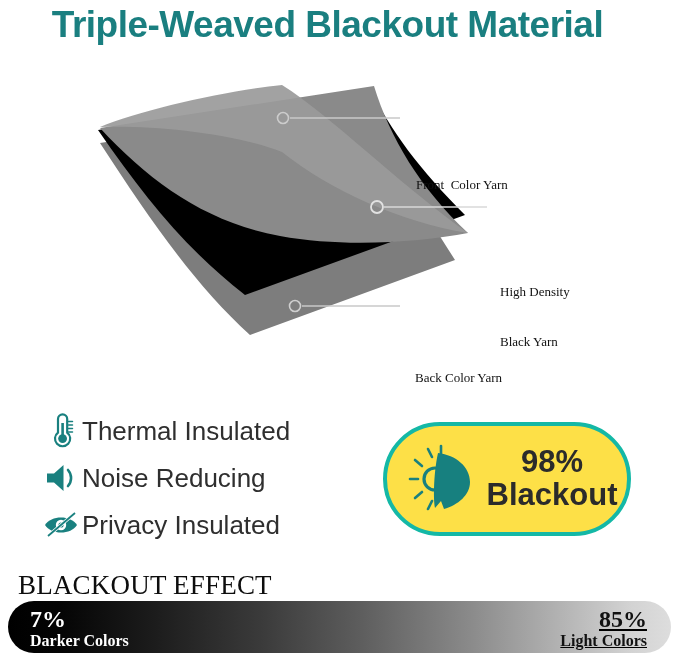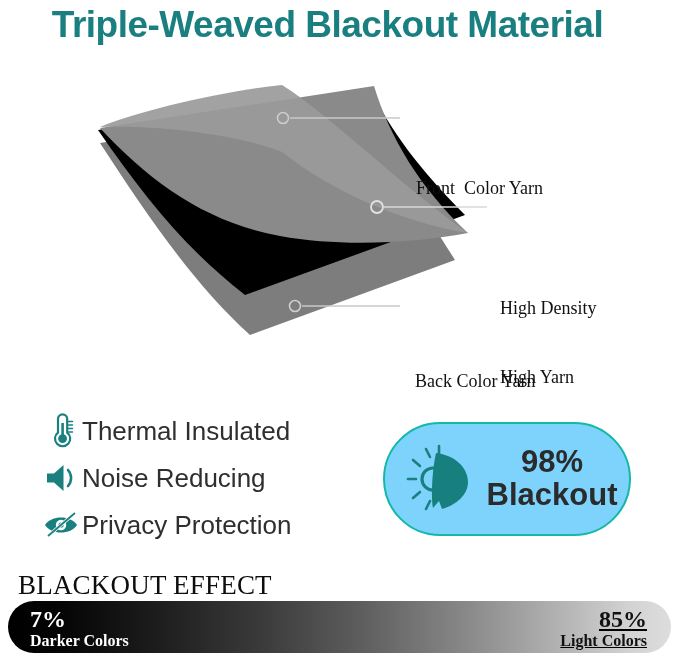--- a/index.html
+++ b/index.html
@@ -37,21 +37,21 @@
     left: 0;
     top: 70px;
     width: 679px;
     height: 290px;
   }
   #fabric-diagram svg { display: block; }
 
   .leader-label {
     position: absolute;
     font-family: "Liberation Serif", serif;
-    font-size: 18px;
+    font-size: 13px;
     color: #111111;
     line-height: 1.28;
     white-space: pre;
   }
   #label-front { left: 416px; top: 107px; }
   #label-middle { left: 500px; top: 181px; }
   #label-back { left: 415px; top: 300px; }
 
   
   #features {
@@ -81,23 +81,23 @@
     white-space: nowrap;
   }
 
   
   #blackout-badge {
     position: absolute;
     left: 383px;
     top: 422px;
     width: 248px;
     height: 114px;
-    border: 2px solid #14b8a6;
+    border: 4px solid #14b8a6;
     border-radius: 57px;
-    background: #7dd3fc;
+    background: #fde047;
     display: flex;
     align-items: center;
     box-sizing: border-box;
   }
   #badge-icon {
     flex: 0 0 auto;
     margin-left: 20px;
     width: 78px;
     height: 78px;
     display: flex;
@@ -206,21 +206,21 @@
     <g stroke="#c9c9c9" stroke-width="1.6" fill="none">
       <line x1="302" y1="236" x2="400" y2="236"></line>
     </g>
     <circle cx="295" cy="236" r="5.5" fill="none" stroke="#cfcfcf" stroke-width="1.6"></circle>
   </svg>
 
   <div class="leader-label" id="label-front">Front  Color Yarn</div>
 
   <div class="leader-label" id="label-middle">
     <div>High Density</div>
-    <div>High Yarn</div>
+    <div>Black Yarn</div>
   </div>
 
   <div class="leader-label" id="label-back">Back Color Yarn</div>
 </div>
 
 <div id="features">
 
   <div class="feature-row">
     <span class="feature-icon">
       <svg width="34" height="36" viewBox="0 0 34 36" xmlns="http://www.w3.org/2000/svg">
@@ -253,21 +253,21 @@
   <div class="feature-row">
     <span class="feature-icon">
       <svg width="40" height="30" viewBox="0 0 40 30" xmlns="http://www.w3.org/2000/svg">
         <path d="M3 15 C 9 5, 29 5, 35 15 C 29 25, 9 25, 3 15 Z" fill="#19807f"></path>
         <circle cx="19" cy="15" r="5.2" fill="#ffffff"></circle>
         <circle cx="19" cy="15" r="2.6" fill="#19807f"></circle>
         <line x1="6" y1="26" x2="33" y2="3" stroke="#ffffff" stroke-width="3.4"></line>
         <line x1="6" y1="26" x2="33" y2="3" stroke="#19807f" stroke-width="1.8"></line>
       </svg>
     </span>
-    <span class="feature-label">Privacy Protection</span>
+    <span class="feature-label">Privacy Insulated</span>
   </div>
 </div>
 
 <div id="blackout-badge">
   <span id="badge-icon">
     <svg width="76" height="76" viewBox="0 0 76 76" xmlns="http://www.w3.org/2000/svg">
 
       <g stroke="#19807f" stroke-width="2.6" stroke-linecap="round">
         <line x1="10" y1="38" x2="2" y2="38"></line>
         <line x1="14" y1="25" x2="7" y2="19"></line>

